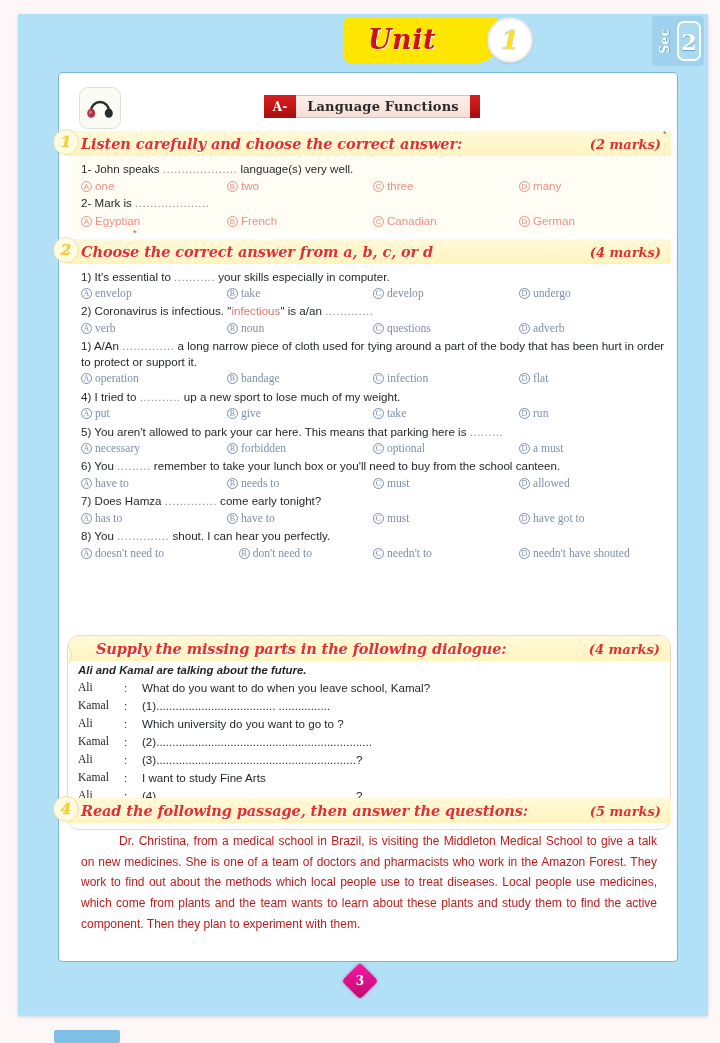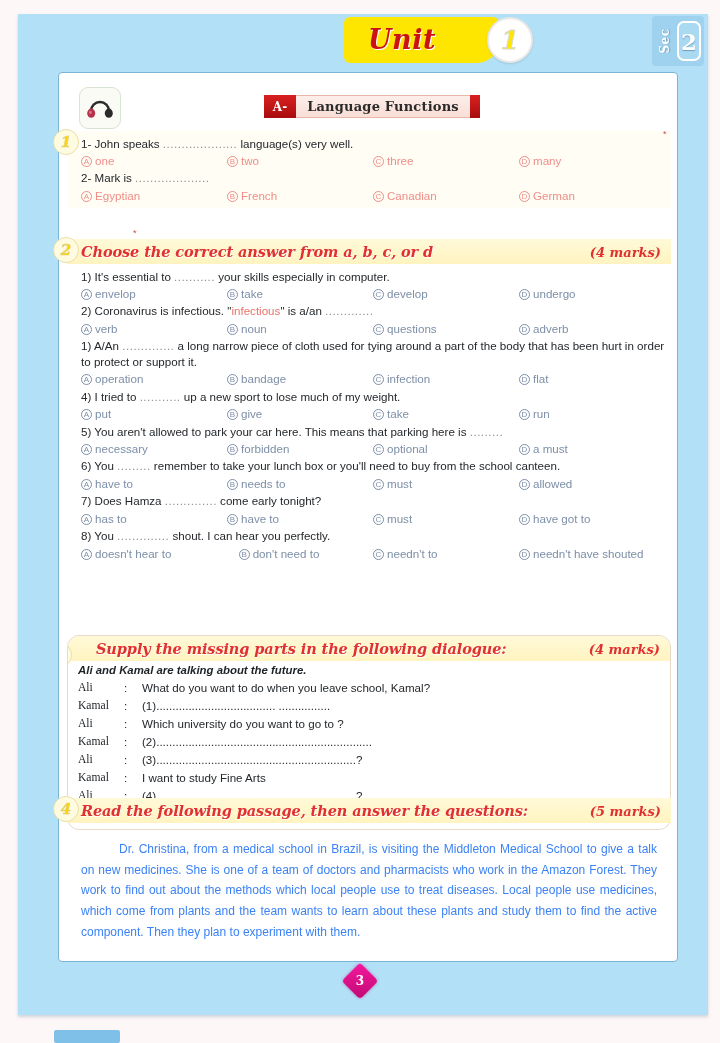--- a/index.html
+++ b/index.html
@@ -286,21 +286,21 @@
     border-radius: 50%;
     border: 1px solid currentColor;
     font-size: 8px;
     text-align: center;
     margin-right: 3px;
     vertical-align: 1px;
   }
   
   .sec1 .opts { color: #ef8e88; }
   
-  .sec2 .opts { color: #7d8fa8; }
+  .sec2 .opts { color: #7d8fa8; font-family: Liberation Serif, serif; }
 
   .qtext { color: #24282c; }
 
   
   .dlg-intro {
     font-family: "Liberation Sans", sans-serif;
     font-style: italic;
     font-weight: 700;
     font-size: 11.4px;
     color: #1d2226;
@@ -315,23 +315,23 @@
     line-height: 1.3;
   }
   .dlg-spk { width: 46px; flex: none; font-family: Liberation Serif, serif; }
   .dlg-colon { width: 18px; flex: none; }
   .dlg-line { flex: 1; }
 
   
   .passage {
     font-family: "Liberation Sans", sans-serif;
     font-size: 12px;
-    color: #3b82f6;
+    color: #b91c1c;
     line-height: 1.72;
-    padding: 16px 14px 0 14px;
+    padding: 8px 14px 0 14px;
     text-align: justify;
   }
   .passage .indent { display: inline-block; width: 38px; }
 
   
   .pagenum {
     position: absolute;
     left: 50%;
     top: 968px;
     transform: translateX(-50%) rotate(45deg);
@@ -400,20 +400,24 @@
     </div>
 
     <div class="lf-ribbon">
       <div class="lf-a">A-</div>
       <div class="lf-mid">Language Functions</div>
       <div class="lf-end"></div>
     </div>
 
     <div class="sec1">
       <div class="ex-bubble" style="top:-2px;">1</div>
+      <div class="sec-head">
+        <div class="sec-title">Listen carefully and choose the correct answer:</div>
+        <div class="sec-marks">(2 marks)</div>
+      </div>
       <div class="body">
 
         <div class="q">
           <span class="qtext">1-  John speaks </span><span class="dots">....................</span><span class="qtext"> language(s) very well.</span>
         </div>
         <div class="opts">
           <div class="opt"><span class="mk">A</span><span>one</span></div>
           <div class="opt"><span class="mk">B</span><span>two</span></div>
           <div class="opt"><span class="mk">C</span><span>three</span></div>
           <div class="opt"><span class="mk">D</span><span>many</span></div>
@@ -509,21 +513,21 @@
           <div class="opt"><span class="mk">A</span><span>has to</span></div>
           <div class="opt"><span class="mk">B</span><span>have to</span></div>
           <div class="opt"><span class="mk">C</span><span>must</span></div>
           <div class="opt"><span class="mk">D</span><span>have got to</span></div>
         </div>
 
         <div class="q">
           <span class="qtext">8) You </span><span class="dots">..............</span><span class="qtext"> shout. I can hear you perfectly.</span>
         </div>
         <div class="opts">
-          <div class="opt" style="width:27%;"><span class="mk">A</span><span>doesn't hear to</span></div>
+          <div class="opt" style="width:27%;"><span class="mk">A</span><span>doesn't need to</span></div>
           <div class="opt" style="width:23%;"><span class="mk">B</span><span>don't need to</span></div>
           <div class="opt"><span class="mk">C</span><span>needn't to</span></div>
           <div class="opt"><span class="mk">D</span><span>needn't have shouted</span></div>
         </div>
 
       </div>
     </div>
 
     <div class="sec3">
       <div class="ex-bubble" style="top:6px; left:-22px;">3</div>

